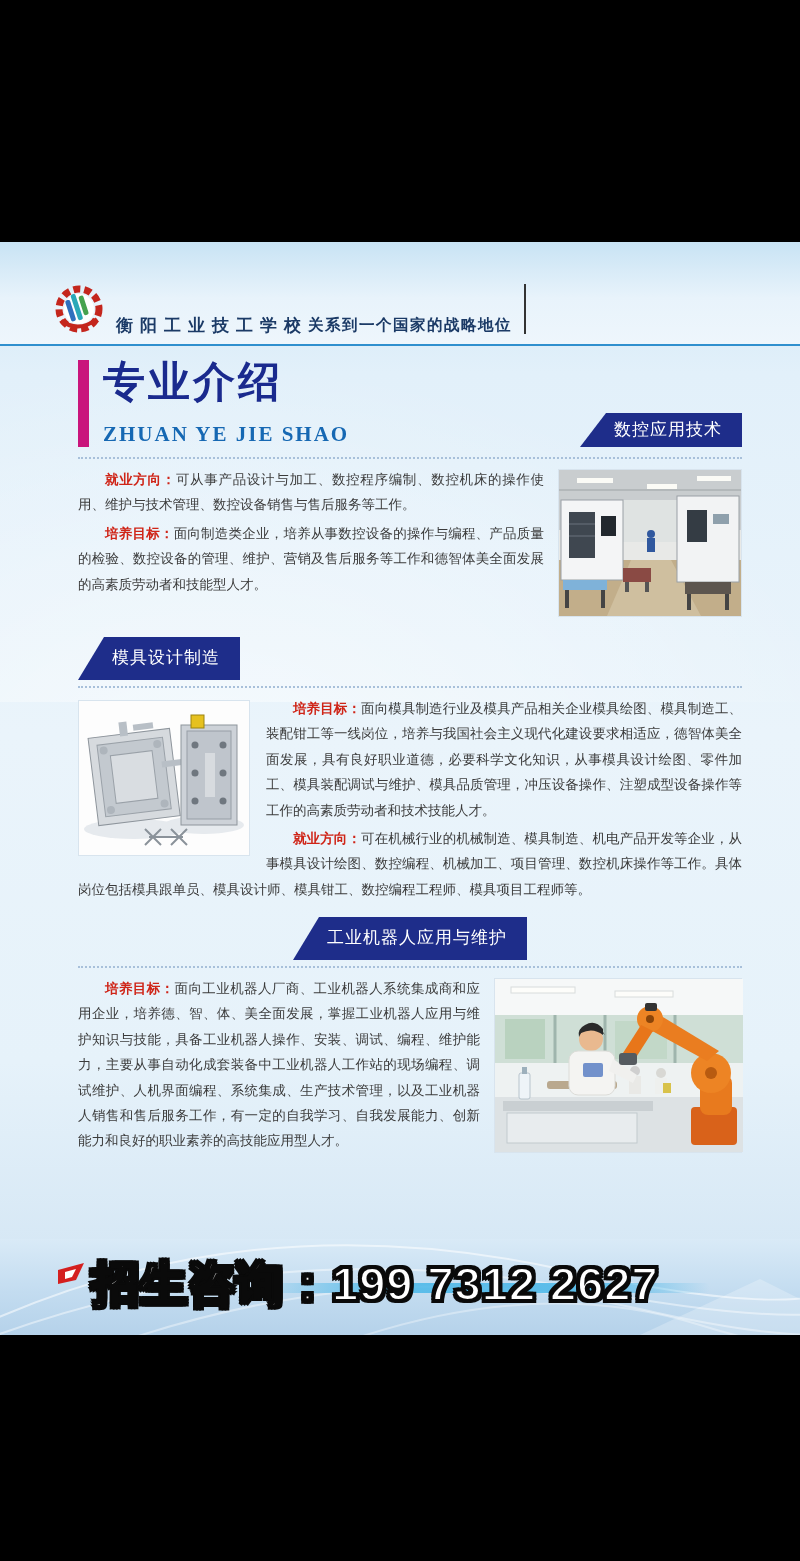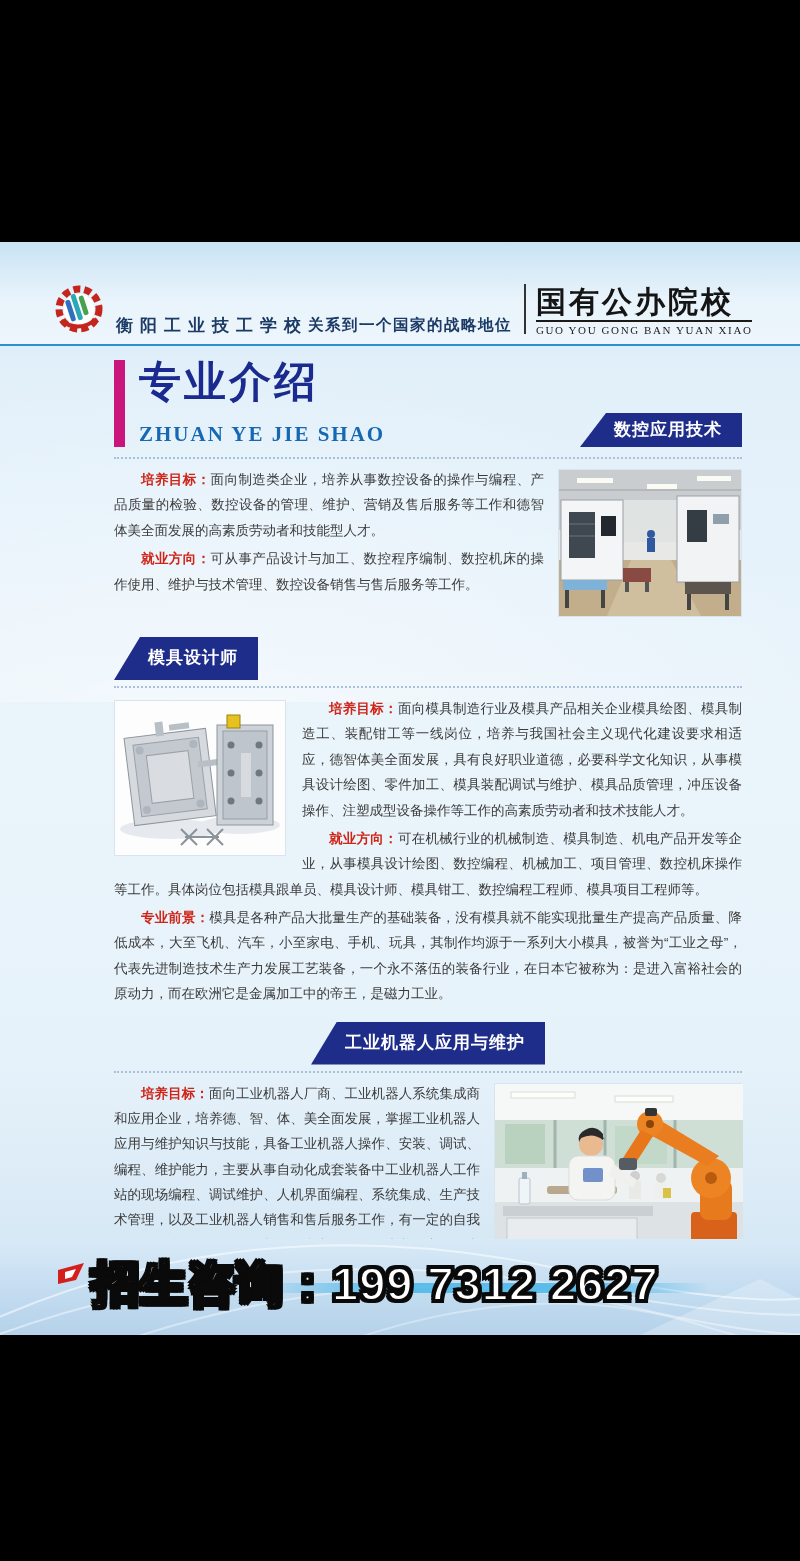--- a/index.html
+++ b/index.html
@@ -34,31 +34,31 @@
     font-family:"Liberation Serif","DejaVu Serif",serif;
     font-size:30px;font-weight:bold;color:#151515;letter-spacing:3px;
     border-bottom:2px solid #1a1a1a;padding-bottom:2px;white-space:nowrap;
   }
   .gb-sub{
     font-family:"Liberation Serif","DejaVu Serif",serif;
     font-size:11px;color:#1d1d1d;letter-spacing:1.6px;margin-top:2px;white-space:nowrap;
   }
   .blue-rule{height:2px;background:#2f8fce;}
   
-  .content{padding:14px 58px 0 114px;position:relative;}
+  .content{padding:14px 58px 0 78px;position:relative;}
   .title-row{display:flex;justify-content:space-between;align-items:flex-end;margin-bottom:10px;}
   .title-left{display:flex;align-items:stretch;}
   .magenta-bar{width:11px;background:#c9157c;margin-right:14px;}
   .page-title{font-size:42px;font-weight:900;color:#1a2a8e;margin:0;line-height:1.05;letter-spacing:3px;}
   .page-subtitle{
     font-family:"Liberation Serif","DejaVu Serif",serif;
     font-size:21px;font-weight:bold;color:#1668b3;letter-spacing:2px;margin-top:18px;
   }
   .badge{
-    display:inline-block;background:#1e2d8a;color:#fff;font-weight:bold;
+    display:inline-block;background:#1e2d8a;color:#fff;font-weight:normal;
     font-size:17px;letter-spacing:1px;padding:5px 20px 6px 34px;
     clip-path:polygon(26px 0,100% 0,100% 100%,0 100%);
     white-space:nowrap;
   }
   .badge-row-right{text-align:center;}
   .dotted{border-top:2px dotted #a8c0da;margin:6px 0 8px;}
   .sec{font-size:13.5px;color:#3b3b3b;line-height:1.88;}
   .para{margin:0 0 3px;text-indent:2em;text-align:justify;}
   .plabel{color:#cf2417;font-weight:bold;}
   .photo{margin:0;border:1px solid #d8e4ee;background:#fff;box-sizing:border-box;}
@@ -109,24 +109,20 @@
           <rect x="30" y="15" width="5" height="20" rx="2" fill="#46a24e"></rect>
         </g>
         <path d="M9 39 Q27 51 45 37" stroke="#c4261d" stroke-width="4" fill="none"></path>
       </svg>
     </div>
     <div class="school-names">
       <div class="school-line1">衡阳工业技工学校</div>
       <div class="school-line2">关系到一个国家的战略地位</div>
     </div>
     <div class="vdiv"></div>
-    <div class="gongban">
-      <div class="gb-title">国有公办院校</div>
-      <div class="gb-sub">GUO YOU GONG BAN YUAN XIAO</div>
-    </div>
   </div>
   <div class="blue-rule"></div>
 
   <div class="content">
 
     <div class="title-row">
       <div class="title-left">
         <div class="magenta-bar"></div>
         <div>
           <h1 class="page-title">专业介绍</h1>
@@ -164,26 +160,26 @@
           <rect x="66" y="112" width="4" height="10" fill="#555"></rect>
           <rect x="86" y="112" width="4" height="10" fill="#555"></rect>
           <rect x="4" y="110" width="44" height="10" fill="#7fb2d9"></rect>
           <rect x="6" y="120" width="4" height="18" fill="#444"></rect>
           <rect x="42" y="120" width="4" height="18" fill="#444"></rect>
           <rect x="126" y="112" width="46" height="12" fill="#5c554e"></rect>
           <rect x="128" y="124" width="4" height="16" fill="#444"></rect>
           <rect x="166" y="124" width="4" height="16" fill="#444"></rect>
         </svg>
       </figure>
+      <p class="para"><span class="plabel">就业方向：</span><span>可从事产品设计与加工、数控程序编制、数控机床的操作使用、维护与技术管理、数控设备销售与售后服务等工作。</span></p>
       <p class="para"><span class="plabel">培养目标：</span><span>面向制造类企业，培养从事数控设备的操作与编程、产品质量的检验、数控设备的管理、维护、营销及售后服务等工作和德智体美全面发展的高素质劳动者和技能型人才。</span></p>
-      <p class="para"><span class="plabel">就业方向：</span><span>可从事产品设计与加工、数控程序编制、数控机床的操作使用、维护与技术管理、数控设备销售与售后服务等工作。</span></p>
     </section>
 
     <section class="sec sec2">
-      <div class="sec-badge-gap"><span class="badge">模具设计师</span></div>
+      <div class="sec-badge-gap"><span class="badge">模具设计制造</span></div>
       <div class="dotted"></div>
       <div class="sec-body clearfix">
         <figure class="photo photo-mold">
           <svg viewBox="0 0 170 154" width="170" height="154">
             <rect width="170" height="154" fill="#fdfdfd"></rect>
             <ellipse cx="55" cy="128" rx="50" ry="10" fill="#e6eaee"></ellipse>
             <ellipse cx="125" cy="124" rx="40" ry="9" fill="#e6eaee"></ellipse>
             <g transform="rotate(-7 55 75)">
               <rect x="14" y="32" width="82" height="88" fill="#d6dade" stroke="#8e959c"></rect>
               <rect x="22" y="40" width="66" height="72" fill="#c3c9cf" stroke="#9aa1a8"></rect>
@@ -205,21 +201,20 @@
             <circle cx="144" cy="72" r="3.5" fill="#6f777f"></circle>
             <circle cx="116" cy="100" r="3.5" fill="#6f777f"></circle>
             <circle cx="144" cy="100" r="3.5" fill="#6f777f"></circle>
             <rect x="126" y="52" width="10" height="44" fill="#d7dbdf"></rect>
             <path d="M66 128 L82 144 M92 128 L108 144 M66 144 L82 128 M92 144 L108 128" stroke="#8a929a" stroke-width="2" fill="none"></path>
             <line x1="70" y1="136" x2="104" y2="136" stroke="#8a929a" stroke-width="2"></line>
           </svg>
         </figure>
         <p class="para"><span class="plabel">培养目标：</span><span>面向模具制造行业及模具产品相关企业模具绘图、模具制造工、装配钳工等一线岗位，培养与我国社会主义现代化建设要求相适应，德智体美全面发展，具有良好职业道德，必要科学文化知识，从事模具设计绘图、零件加工、模具装配调试与维护、模具品质管理，冲压设备操作、注塑成型设备操作等工作的高素质劳动者和技术技能人才。</span></p>
         <p class="para"><span class="plabel">就业方向：</span><span>可在机械行业的机械制造、模具制造、机电产品开发等企业，从事模具设计绘图、数控编程、机械加工、项目管理、数控机床操作等工作。具体岗位包括模具跟单员、模具设计师、模具钳工、数控编程工程师、模具项目工程师等。</span></p>
-        <p class="para"><span class="plabel">专业前景：</span><span>模具是各种产品大批量生产的基础装备，没有模具就不能实现批量生产提高产品质量、降低成本，大至飞机、汽车，小至家电、手机、玩具，其制作均源于一系列大小模具，被誉为“工业之母”，代表先进制造技术生产力发展工艺装备，一个永不落伍的装备行业，在日本它被称为：是进入富裕社会的原动力，而在欧洲它是金属加工中的帝王，是磁力工业。</span></p>
       </div>
     </section>
 
     <section class="sec sec3">
       <div class="badge-row-right sec-badge-gap"><span class="badge">工业机器人应用与维护</span></div>
       <div class="dotted"></div>
       <div class="sec-body clearfix">
         <figure class="photo photo-robot">
           <svg viewBox="0 0 248 173" width="248" height="173">
             <rect width="248" height="173" fill="#eef2f2"></rect>

